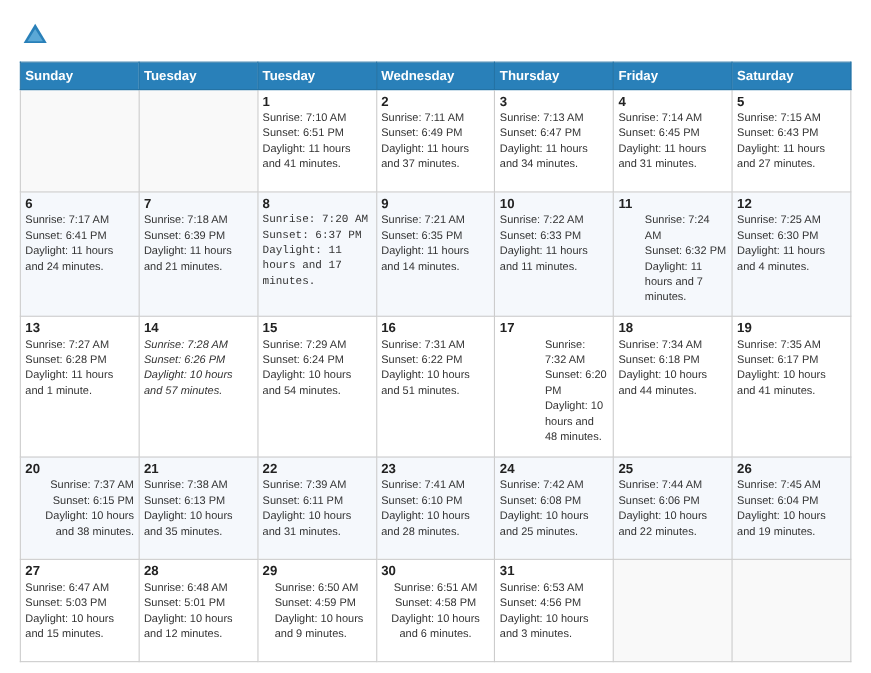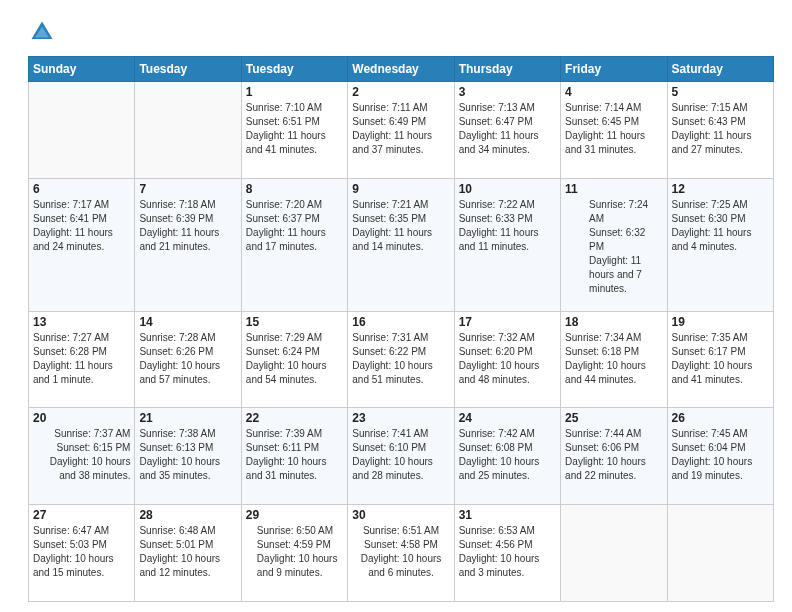--- a/index.html
+++ b/index.html
@@ -6,21 +6,21 @@
     body {
       width: 792px;
       height: 612px;
       font-family: Arial, sans-serif;
       background: #fff;
       overflow: hidden;
     }
     .page {
       width: 792px;
       height: 612px;
-      padding: 18px 18px 10px 28px;
+      padding: 18px 18px 10px 18px;
       display: flex;
       flex-direction: column;
     }
     .header {
       display: flex;
       justify-content: space-between;
       align-items: flex-start;
       margin-bottom: 10px;
     }
     .logo {
@@ -173,21 +173,21 @@
 Daylight: 11 hours and 24 minutes.</div>
           </td>
           <td>
             <div class="day-number">7</div>
             <div class="day-info" style="white-space: pre-line;">Sunrise: 7:18 AM
 Sunset: 6:39 PM
 Daylight: 11 hours and 21 minutes.</div>
           </td>
           <td>
             <div class="day-number">8</div>
-            <div class="day-info" style="white-space: pre-line;">Sunrise: 7:20 AM
+            <div class="day-info" style="white-space: pre-line; font-family: Liberation Mono, monospace;">Sunrise: 7:20 AM
 Sunset: 6:37 PM
 Daylight: 11 hours and 17 minutes.</div>
           </td>
           <td>
             <div class="day-number">9</div>
             <div class="day-info" style="white-space: pre-line;">Sunrise: 7:21 AM
 Sunset: 6:35 PM
 Daylight: 11 hours and 14 minutes.</div>
           </td>
           <td>
@@ -211,39 +211,39 @@
         </tr>
         <tr>
           <td>
             <div class="day-number">13</div>
             <div class="day-info" style="white-space: pre-line;">Sunrise: 7:27 AM
 Sunset: 6:28 PM
 Daylight: 11 hours and 1 minute.</div>
           </td>
           <td>
             <div class="day-number">14</div>
-            <div class="day-info" style="white-space: pre-line;">Sunrise: 7:28 AM
+            <div class="day-info" style="white-space: pre-line; font-style: italic;">Sunrise: 7:28 AM
 Sunset: 6:26 PM
 Daylight: 10 hours and 57 minutes.</div>
           </td>
           <td>
             <div class="day-number">15</div>
             <div class="day-info" style="white-space: pre-line;">Sunrise: 7:29 AM
 Sunset: 6:24 PM
 Daylight: 10 hours and 54 minutes.</div>
           </td>
           <td>
             <div class="day-number">16</div>
             <div class="day-info" style="white-space: pre-line;">Sunrise: 7:31 AM
 Sunset: 6:22 PM
 Daylight: 10 hours and 51 minutes.</div>
           </td>
           <td>
             <div class="day-number">17</div>
-            <div class="day-info" style="white-space: pre-line;">Sunrise: 7:32 AM
+            <div class="day-info" style="white-space: pre-line; margin-left: 41px;">Sunrise: 7:32 AM
 Sunset: 6:20 PM
 Daylight: 10 hours and 48 minutes.</div>
           </td>
           <td>
             <div class="day-number">18</div>
             <div class="day-info" style="white-space: pre-line;">Sunrise: 7:34 AM
 Sunset: 6:18 PM
 Daylight: 10 hours and 44 minutes.</div>
           </td>
           <td>

